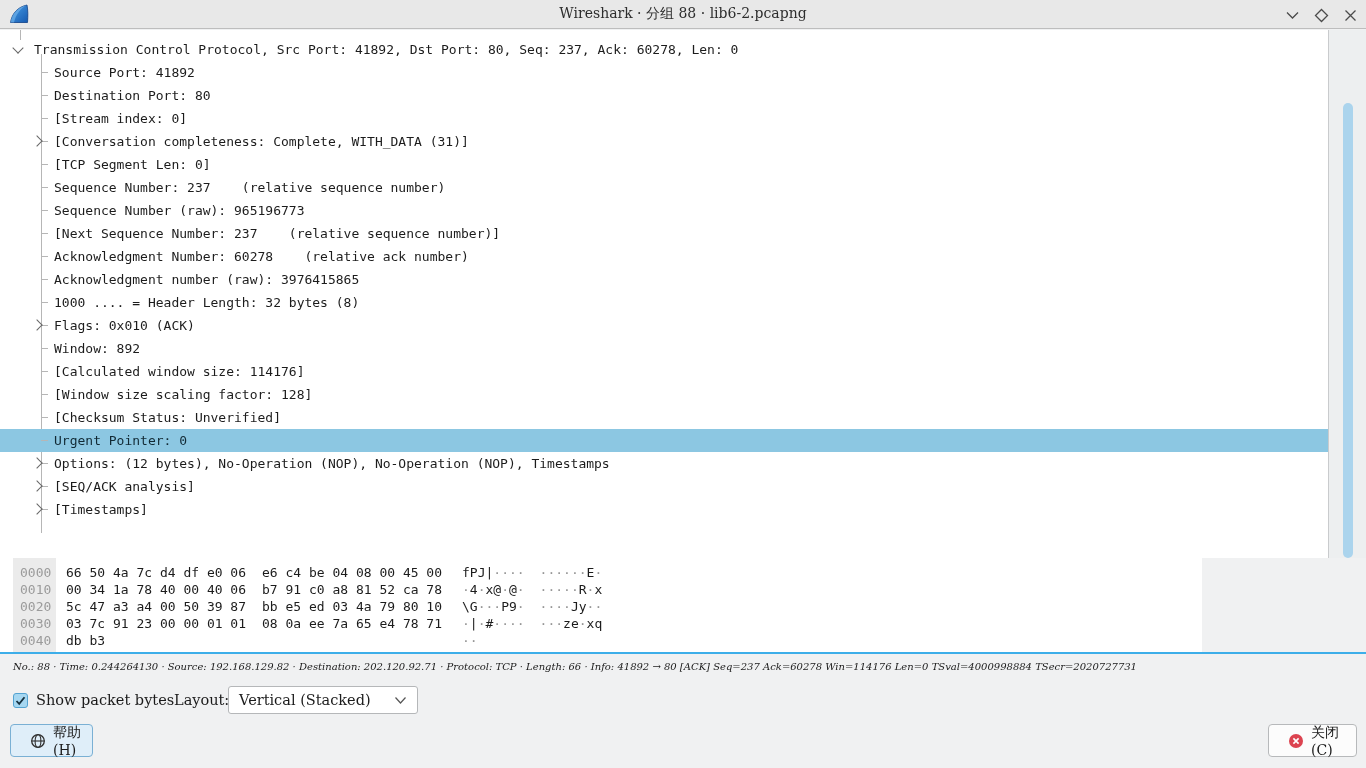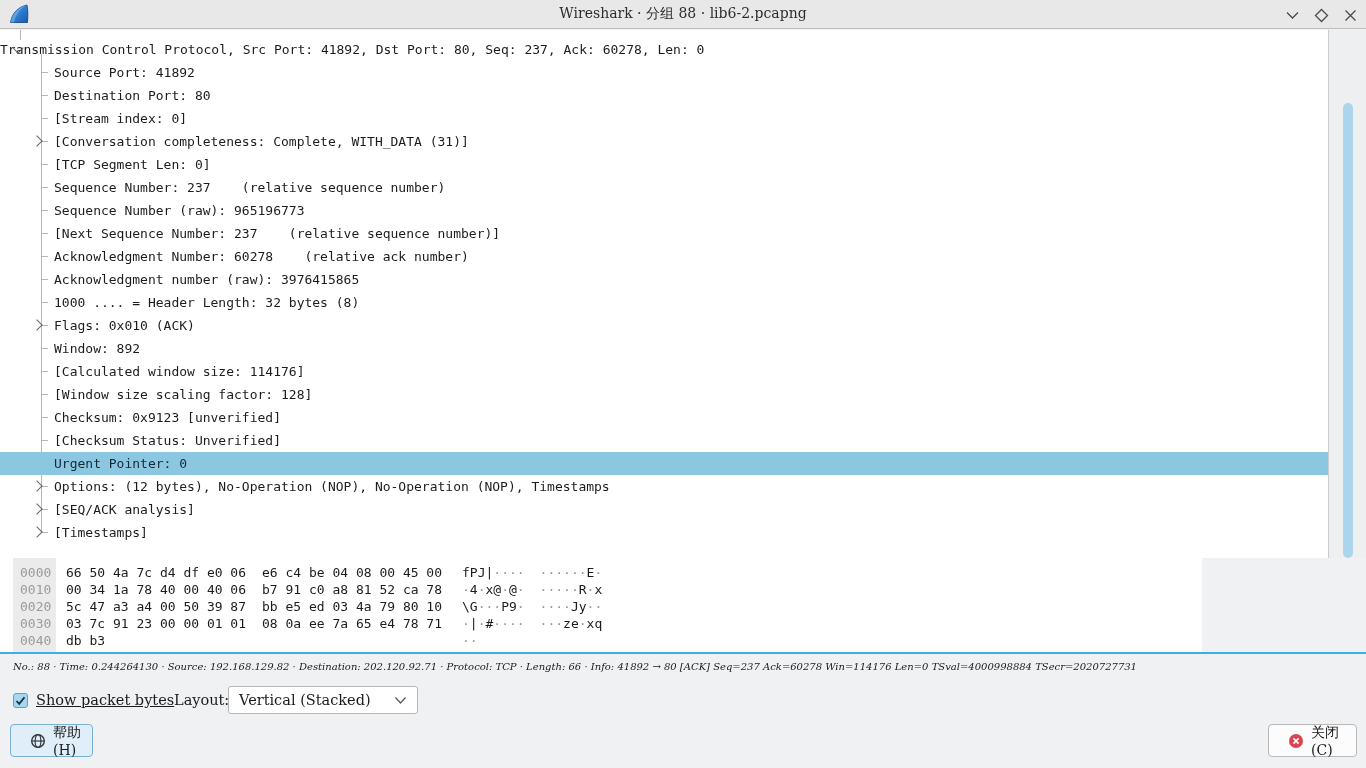--- a/index.html
+++ b/index.html
@@ -15,21 +15,21 @@
   .winicon{position:absolute;left:8px;top:3px;width:22px;height:22px;}
   .winctrls{position:absolute;right:8px;top:7px;display:flex;gap:13px;}
   .wbtn{width:16px;height:16px;display:flex;align-items:center;justify-content:center;}
 
   
   .tree-pane{position:absolute;top:30px;left:0;width:1366px;height:528px;background:#ffffff;}
   .tree-rows{position:absolute;top:8px;left:0;width:1328px;}
   .trow{position:relative;height:23px;line-height:23px;
     font-family:"DejaVu Sans Mono", monospace;font-size:13px;color:#1c1c1c;}
   .trow .ttext{white-space:pre;}
-  .trow.root{}
+  .trow.root{padding-left:34px;}
   .trow.child{padding-left:54px;}
   .trow.child::before{content:"";position:absolute;left:41px;top:11px;width:7px;height:1px;background:#b6b6b6;}
   .trow.sel{background:#8cc7e2;color:#122a35;}
   .arr{position:absolute;width:7px;height:7px;border-right:1.5px solid #676767;border-bottom:1.5px solid #676767;}
   .arr.right{transform:rotate(-45deg);top:7px;left:33px;}
   .arr.down{transform:rotate(45deg);top:6px;left:14px;}
   .trow.root .arr.down{left:14px;}
   .vline{position:absolute;left:41px;top:24px;width:1px;height:479px;background:#b6b6b6;}
   .vline-top{position:absolute;left:20px;top:0;width:1px;height:10px;background:#b6b6b6;}
 
@@ -53,21 +53,21 @@
   .np{color:#969696;}
   .focus-line{position:absolute;top:652px;left:0;width:1366px;height:2px;background:#3daee9;}
 
   
   .statusline{position:absolute;top:661px;left:13px;font-size:10px;font-style:italic;color:#1a1a1a;}
 
   
   .checkbox{position:absolute;left:13px;top:693px;width:15px;height:15px;box-sizing:border-box;
     background:#a6d7f1;border:1px solid #54a3d1;border-radius:3px;
     display:flex;align-items:center;justify-content:center;}
-  .cb-label{position:absolute;left:36px;top:692px;font-size:14.5px;color:#1b1b1b;text-decoration:underline;}
+  .cb-label{position:absolute;left:36px;top:692px;font-size:14.5px;color:#1b1b1b;}
   .layout-label{position:absolute;left:174px;top:692px;font-size:14.5px;color:#1b1b1b;}
   .dropdown{position:absolute;left:228px;top:686px;width:190px;height:28px;box-sizing:border-box;
     background:#ffffff;border:1px solid #b5b7b9;border-radius:3px;
     display:flex;align-items:center;padding:0 10px;}
   .dd-value{font-size:14.5px;color:#1b1b1b;flex:1;}
   .dd-chev{margin-left:4px;display:flex;align-items:center;}
 
   
   .btn{position:absolute;top:724px;height:33px;box-sizing:border-box;border-radius:4px;
     display:flex;align-items:center;justify-content:center;gap:7px;font-size:14px;color:#1b1b1b;padding-left:19px;}
@@ -123,21 +123,20 @@
       <div class="trow child"><span class="ttext">Sequence Number: 237    (relative sequence number)</span></div>
       <div class="trow child"><span class="ttext">Sequence Number (raw): 965196773</span></div>
       <div class="trow child"><span class="ttext">[Next Sequence Number: 237    (relative sequence number)]</span></div>
       <div class="trow child"><span class="ttext">Acknowledgment Number: 60278    (relative ack number)</span></div>
       <div class="trow child"><span class="ttext">Acknowledgment number (raw): 3976415865</span></div>
       <div class="trow child"><span class="ttext">1000 .... = Header Length: 32 bytes (8)</span></div>
       <div class="trow child"><span class="arr right"></span><span class="ttext">Flags: 0x010 (ACK)</span></div>
       <div class="trow child"><span class="ttext">Window: 892</span></div>
       <div class="trow child"><span class="ttext">[Calculated window size: 114176]</span></div>
       <div class="trow child"><span class="ttext">[Window size scaling factor: 128]</span></div>
-      <div class="trow child"><span class="ttext">Checksum: 0x9123 [unverified]</span></div>
       <div class="trow child"><span class="ttext">[Checksum Status: Unverified]</span></div>
       <div class="trow child sel"><span class="ttext">Urgent Pointer: 0</span></div>
       <div class="trow child"><span class="arr right"></span><span class="ttext">Options: (12 bytes), No-Operation (NOP), No-Operation (NOP), Timestamps</span></div>
       <div class="trow child"><span class="arr right"></span><span class="ttext">[SEQ/ACK analysis]</span></div>
       <div class="trow child"><span class="arr right"></span><span class="ttext">[Timestamps]</span></div>
     </div>
 </div>
 
 <div class="scroll-gutter"></div>
 <div class="scroll-thumb"></div>

